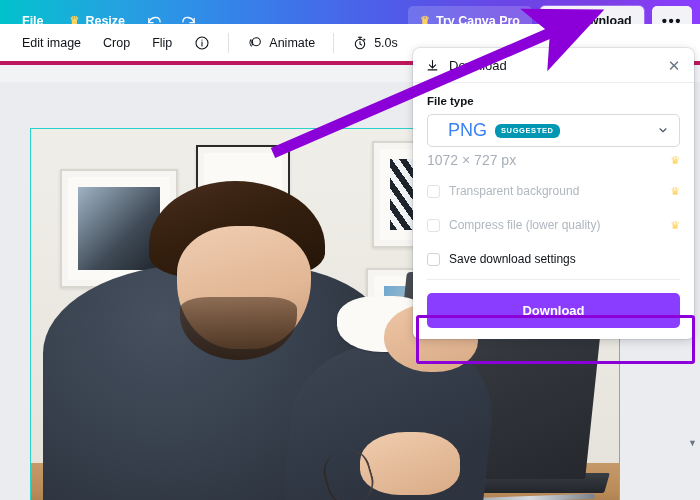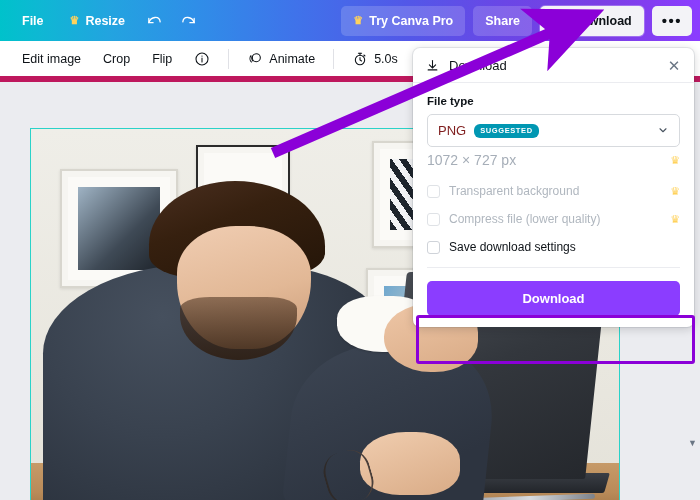--- a/index.html
+++ b/index.html
@@ -51,24 +51,24 @@
     margin-right: 8px; box-shadow: 0 0 0 1px rgba(255,255,255,.25);
   }
   .tb-btn.more {
     background: #f3f3f7; color: #0e1318;
     padding: 0 10px; letter-spacing: 1.5px; font-size: 15px;
   }
   .crown { color: #ffd25c; font-size: 11px; line-height: 1; }
 
   
   .toolbar2 {
-    position: absolute; top: 41px; left: 0;
+    position: absolute; top: 24px; left: 0;
     width: 700px; height: 41px;
     background: #fff;
-    border-bottom: 6px solid #be185d;
+    border-bottom: 4px solid #be185d;
     display: flex; align-items: center;
     padding-left: 12px; gap: 2px;
     z-index: 5;
   }
   .t2-item {
     height: 30px; display: flex; align-items: center; gap: 6px;
     padding: 0 10px; border-radius: 5px;
     font-size: 12.5px; color: #0e1318; cursor: pointer;
     white-space: nowrap;
   }
@@ -193,21 +193,21 @@
     margin-left: auto; color: #6a7684; cursor: pointer;
     font-size: 15px; line-height: 1; width: 16px; text-align: center;
   }
   .panel-body { padding: 12px 14px 2px; }
   .field-label { font-size: 11.5px; font-weight: bold; color: #0e1318; margin-bottom: 7px; }
   .select {
     height: 33px; border: 1px solid #d7dade; border-radius: 5px;
     display: flex; align-items: center; padding: 0 10px;
     cursor: pointer; background:#fff;
   }
-  .select-val { font-size: 13px; color: #7f1d1d; }
+  .select-val { font-size: 18px; color: #3b82f6; margin-left: 10px; }
   .badge {
     margin-left: 8px; background: #0097b2; color: #fff;
     font-size: 7.5px; font-weight: bold; letter-spacing: .6px;
     padding: 2.5px 6px; border-radius: 6px;
   }
   .chev { margin-left: auto; color: #4a5561; font-size: 11px; }
 
   .size-row { display: flex; align-items: center; margin-top: 14px; gap: 9px; }
   .size-label { font-size: 11.5px; color: #a6aeb8; white-space: nowrap; }
   .track {
@@ -223,21 +223,21 @@
     width: 32px; height: 24px; border: 1px solid #e0e2e6; border-radius: 4px;
     display:flex; align-items:center; justify-content:center;
     font-size: 11.5px; color: #9aa2ac; background:#fbfbfc;
   }
   .dim-row { display:flex; align-items:center; margin-top: 5px; }
   .dim-text { font-size: 14px; color: #a6aeb8; }
   .dim-crown { margin-left: auto; }
 
   .check-row {
     display:flex; align-items:center; gap: 9px;
-    margin-top: 14px; cursor: pointer;
+    margin-top: 20px; cursor: pointer;
   }
   .check-row.first { margin-top: 16px; }
   .box {
     width: 13px; height: 13px; border: 1.4px solid #cfd3d9;
     border-radius: 3px; flex: 0 0 auto; background:#fff;
   }
   .check-label { font-size: 12px; color: #0e1318; }
   .check-row.dim .check-label { color: #b0b7bf; }
   .check-row.dim .box { border-color: #dfe2e6; }
   .row-crown { margin-left: auto; }
@@ -294,23 +294,20 @@
         <path d="M20 9 L20 15 L14 15"></path>
         <path d="M20 15 C17 6 5 5 4 14"></path>
       </svg>
     </div>
 
     <div class="tb-spacer"></div>
 
     <div class="tb-btn pill">
       <span class="crown">♛</span>
       <span>Try Canva Pro</span>
-    </div>
-    <div class="tb-btn share">
-      <span>Share</span>
     </div>
     <div class="tb-btn download">
       <svg width="14" height="14" viewBox="0 0 24 24" fill="none" stroke="#0e1318" stroke-width="1.8" stroke-linecap="round">
         <path d="M12 4 L12 15"></path>
           <path d="M7 11 L12 16 L17 11"></path>
           <path d="M5 19 L19 19"></path>
       </svg>
       <span>Download</span>
     </div>
     <div class="tb-btn more">

